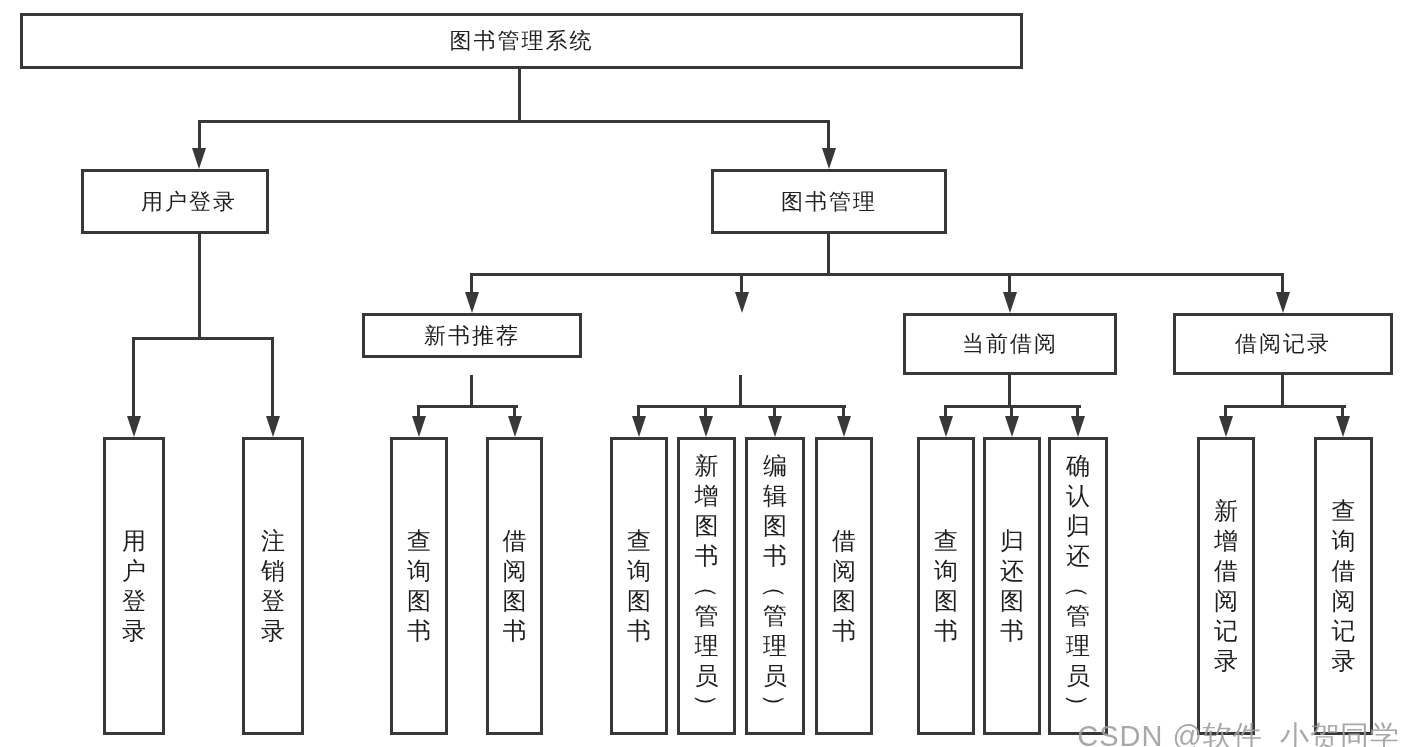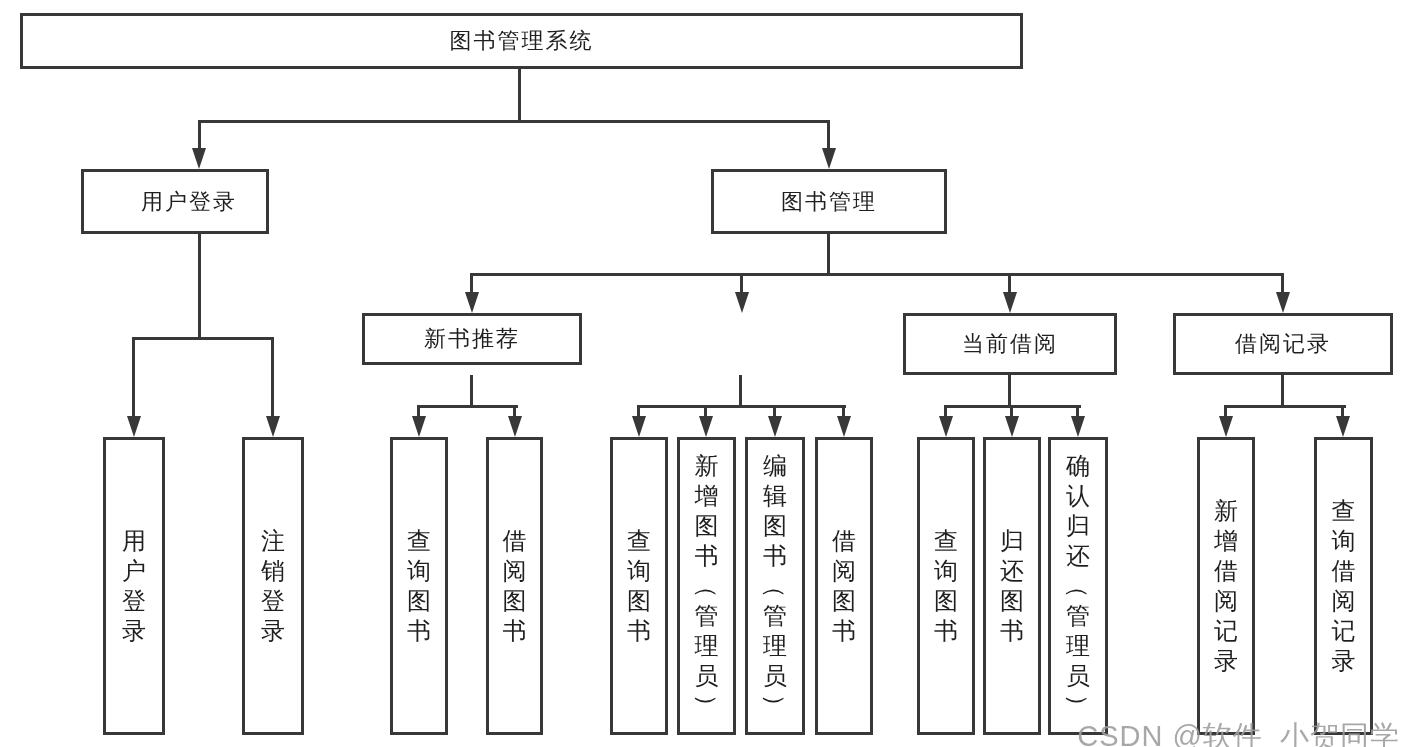--- a/index.html
+++ b/index.html
@@ -108,21 +108,21 @@
   <div class="hline" style="left:470px; top:273px; width:814px;"></div>
   <div class="vline" style="left:470px;  top:273px; height:22px;"></div>
   <div class="ahead" style="left:465px;  top:292px;"></div>
   <div class="vline" style="left:740px;  top:273px; height:22px;"></div>
   <div class="ahead" style="left:735px;  top:292px;"></div>
   <div class="vline" style="left:1008px; top:273px; height:22px;"></div>
   <div class="ahead" style="left:1003px; top:292px;"></div>
   <div class="vline" style="left:1281px; top:273px; height:22px;"></div>
   <div class="ahead" style="left:1276px; top:292px;"></div>
 
-  <div class="box hbox" style="left:362px; top:313px; width:220px; height:52px;">
+  <div class="box hbox" style="left:362px; top:313px; width:220px; height:45px;">
     <span>新书推荐</span>
   </div>
   <div class="box hbox" style="left:1173px; top:313px; width:220px; height:62px;">
     <span>借阅记录</span>
   </div>
   <div class="box hbox" style="left:903px; top:313px; width:214px; height:62px;">
     <span>当前借阅</span>
   </div>
 
   <div class="vline" style="left:470px; top:375px; height:30px;"></div>

